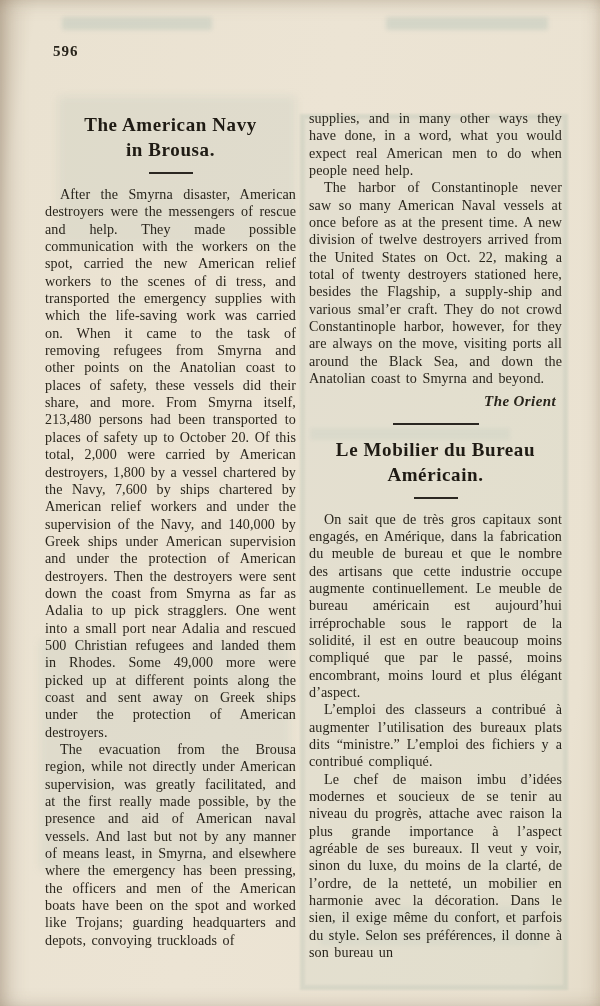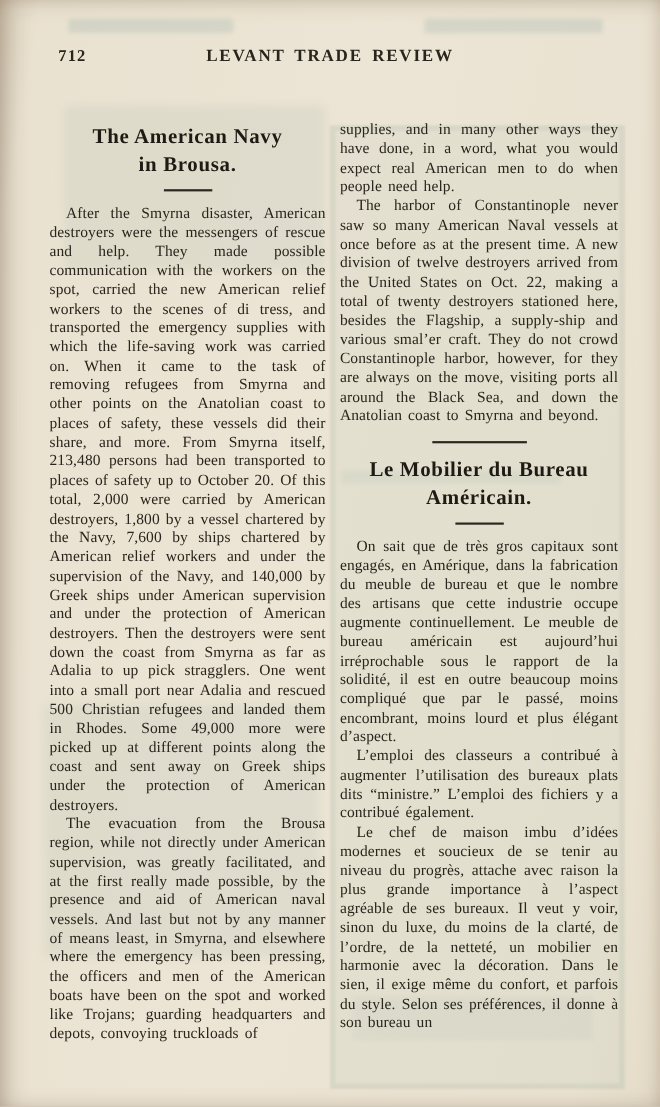--- a/index.html
+++ b/index.html
@@ -77,48 +77,48 @@
   <div class="bleed bleed-strip" style="top:17px; left:386px; width:162px; height:13px;"></div>
   <div class="bleed bleed-block" style="top:96px; left:58px; width:238px; height:150px;"></div>
   <div class="bleed bleed-adbox" style="top:114px; left:300px; width:258px; height:866px;"></div>
   <div class="bleed bleed-block" style="top:640px; left:40px; width:250px; height:230px;"></div>
   <div class="bleed bleed-strip" style="top:428px; left:310px; width:200px; height:12px; opacity:.45;"></div>
   <div class="bleed bleed-strip" style="top:906px; left:320px; width:220px; height:40px; opacity:.35;"></div>
 
   <div class="content">
 
     <div class="header">
-      <span class="page-number">712</span>
-      <div class="journal-title">LEVANT TRADE REVIEW</div>
+      <span class="page-number">596</span>
     </div>
 
     <div class="columns">
 
       <div class="col">
         <h2 class="article-heading">
           <span>The American Navy</span><br>
           <span>in Brousa.</span>
         </h2>
         <div class="rule-short"></div>
         <p class="body-text indent">After the Smyrna disaster, American destroyers were the messengers of rescue and help.  They made possible communication with the workers on the spot, carried the new American relief workers to the scenes of di tress, and transported the emergency supplies with which the life-saving work was carried on.  When it came to the task of removing refugees from Smyrna and other points on the Anatolian coast to places of safety, these vessels did their share, and more.  From Smyrna itself, 213,480 persons had been transported to places of safety up to October 20.  Of this total, 2,000 were carried by American destroyers, 1,800 by a vessel chartered by the Navy, 7,600 by ships chartered by American relief workers and under the supervision of the Navy, and 140,000 by Greek ships under American supervision and under the protection of American destroyers.  Then the destroyers were sent down the coast from Smyrna as far as Adalia to up pick stragglers.  One went into a small port near Adalia and rescued 500 Christian refugees and landed them in Rhodes.  Some 49,000 more were picked up at different points along the coast and sent away on Greek ships under the protection of American destroyers.</p>
         <p class="body-text indent">The evacuation from the Brousa region, while not directly under American supervision, was greatly facilitated, and at the first really made possible, by the presence and aid of American naval vessels.  And last but not by any manner of means least, in Smyrna, and elsewhere where the emergency has been pressing, the officers and men of the American boats have been on the spot and worked like Trojans; guarding headquarters and depots, convoying truckloads of</p>
       </div>
 
       <div class="col col-right">
         <p class="body-text">supplies, and in many other ways they have done, in a word, what you would expect real American men to do when people need help.</p>
         <p class="body-text indent">The harbor of Constantinople never saw so many American Naval vessels at once before as at the present time.  A new division of twelve destroyers arrived from the United States on Oct. 22, making a total of twenty destroyers stationed here, besides the Flagship, a supply-ship and various smal’er craft.  They do not crowd Constantinople harbor, however, for they are always on the move, visiting ports all around the Black Sea, and down the Anatolian coast to Smyrna and beyond.</p>
+        <p class="attribution">The Orient</p>
 
         <div class="rule-mid"></div>
 
         <h2 class="article-heading">
           <span>Le Mobilier du Bureau</span><br>
           <span>Américain.</span>
         </h2>
         <div class="rule-short"></div>
 
         <p class="body-text indent">On sait que de très gros capitaux sont engagés, en Amérique, dans la fabrication du meuble de bureau et que le nombre des artisans que cette industrie occupe augmente continuellement.  Le meuble de bureau américain est aujourd’hui irréprochable sous le rapport de la solidité, il est en outre beaucoup moins compliqué que par le passé, moins encombrant, moins lourd et plus élégant d’aspect.</p>
-        <p class="body-text indent">L’emploi des classeurs a contribué à augmenter l’utilisation des bureaux plats dits “ministre.”  L’emploi des fichiers y a contribué également.</p>
+        <p class="body-text indent">L’emploi des classeurs a contribué à augmenter l’utilisation des bureaux plats dits “ministre.”  L’emploi des fichiers y a contribué compliqué.</p>
         <p class="body-text indent">Le chef de maison imbu d’idées modernes et soucieux de se tenir au niveau du progrès, attache avec raison la plus grande importance à l’aspect agréable de ses bureaux.  Il veut y voir, sinon du luxe, du moins de la clarté, de l’ordre, de la netteté, un mobilier en harmonie avec la décoration.  Dans le sien, il exige même du confort, et parfois du style.  Selon ses préférences, il donne à son bureau un</p>
       </div>
 
     </div>
   </div>
 </div>
 
 </body></html>

